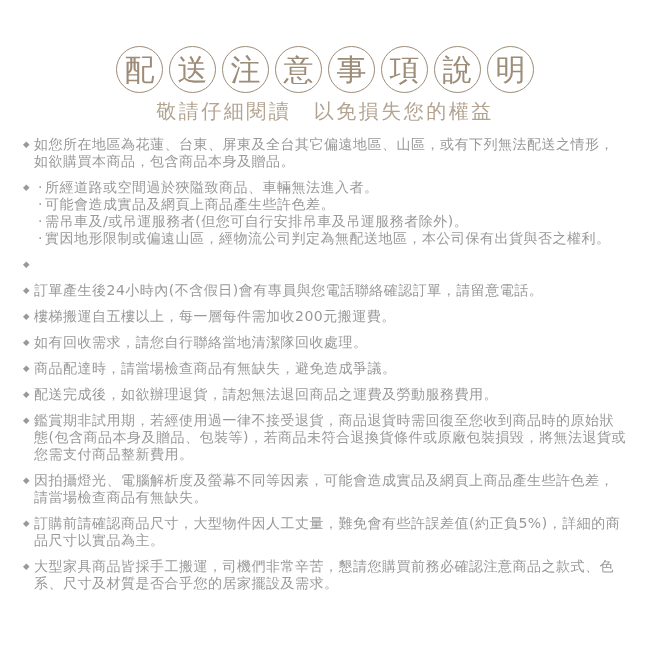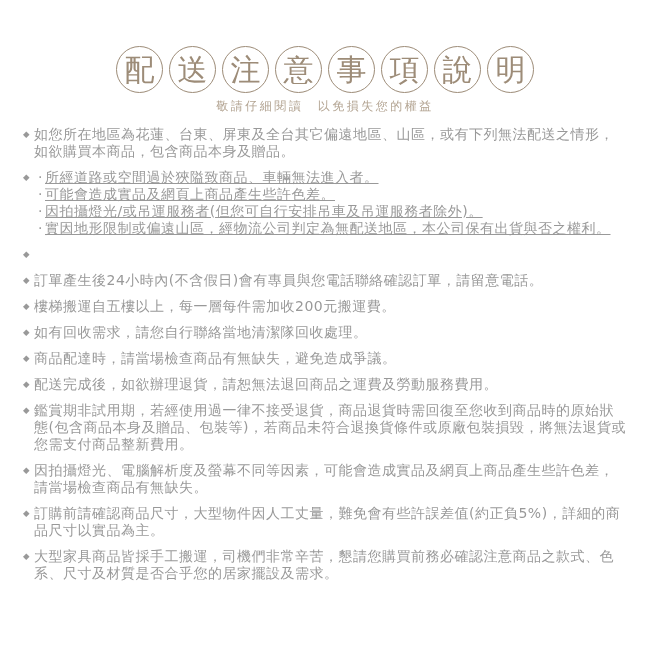--- a/index.html
+++ b/index.html
@@ -33,21 +33,21 @@
     font-size:30px;
     line-height:45px;
     text-align:center;
     font-weight:400;
     flex:none;
   }
   .subtitle{
     margin-top:5px;
     text-align:center;
     color:var(--subtitle-tan);
-    font-size:12px;
+    font-size:20px;
     letter-spacing:2.5px;
   }
   
   .notice-list{
     margin:11px 23px 0 23px;
     width:604px;
     color:var(--body-gray);
     font-size:14px;
     line-height:17px;
     letter-spacing:0.5px;
@@ -69,21 +69,21 @@
   }
   .notice-note{display:block;}
   .sub-list{padding-left:4px;}
   .sub-item{display:flex;align-items:flex-start;}
   .dot{
     flex:none;
     width:7px;
     font-size:14px;
     line-height:17px;
   }
-  .sub-text{flex:1;line-break:anywhere;text-decoration:underline;}
+  .sub-text{flex:1;line-break:anywhere;}
 </style>
 </head>
 <body>
 
 <div class="page">
   <div class="header">
     <div class="title-row">
         <span class="circle-char">配</span>
         <span class="circle-char">送</span>
         <span class="circle-char">注</span>
@@ -106,21 +106,21 @@
             <div class="sub-item">
               <span class="dot">·</span>
               <span class="sub-text">所經道路或空間過於狹隘致商品、車輛無法進入者。</span>
             </div>
             <div class="sub-item">
               <span class="dot">·</span>
               <span class="sub-text">可能會造成實品及網頁上商品產生些許色差。</span>
             </div>
             <div class="sub-item">
               <span class="dot">·</span>
-              <span class="sub-text">因拍攝燈光/或吊運服務者(但您可自行安排吊車及吊運服務者除外)。</span>
+              <span class="sub-text">需吊車及/或吊運服務者(但您可自行安排吊車及吊運服務者除外)。</span>
             </div>
             <div class="sub-item">
               <span class="dot">·</span>
               <span class="sub-text">實因地形限制或偏遠山區，經物流公司判定為無配送地區，本公司保有出貨與否之權利。</span>
             </div>
           </div></div>
       </div>
       <div class="notice-item">
         <span class="diamond">◆</span>
         <div class="notice-body"></div>

